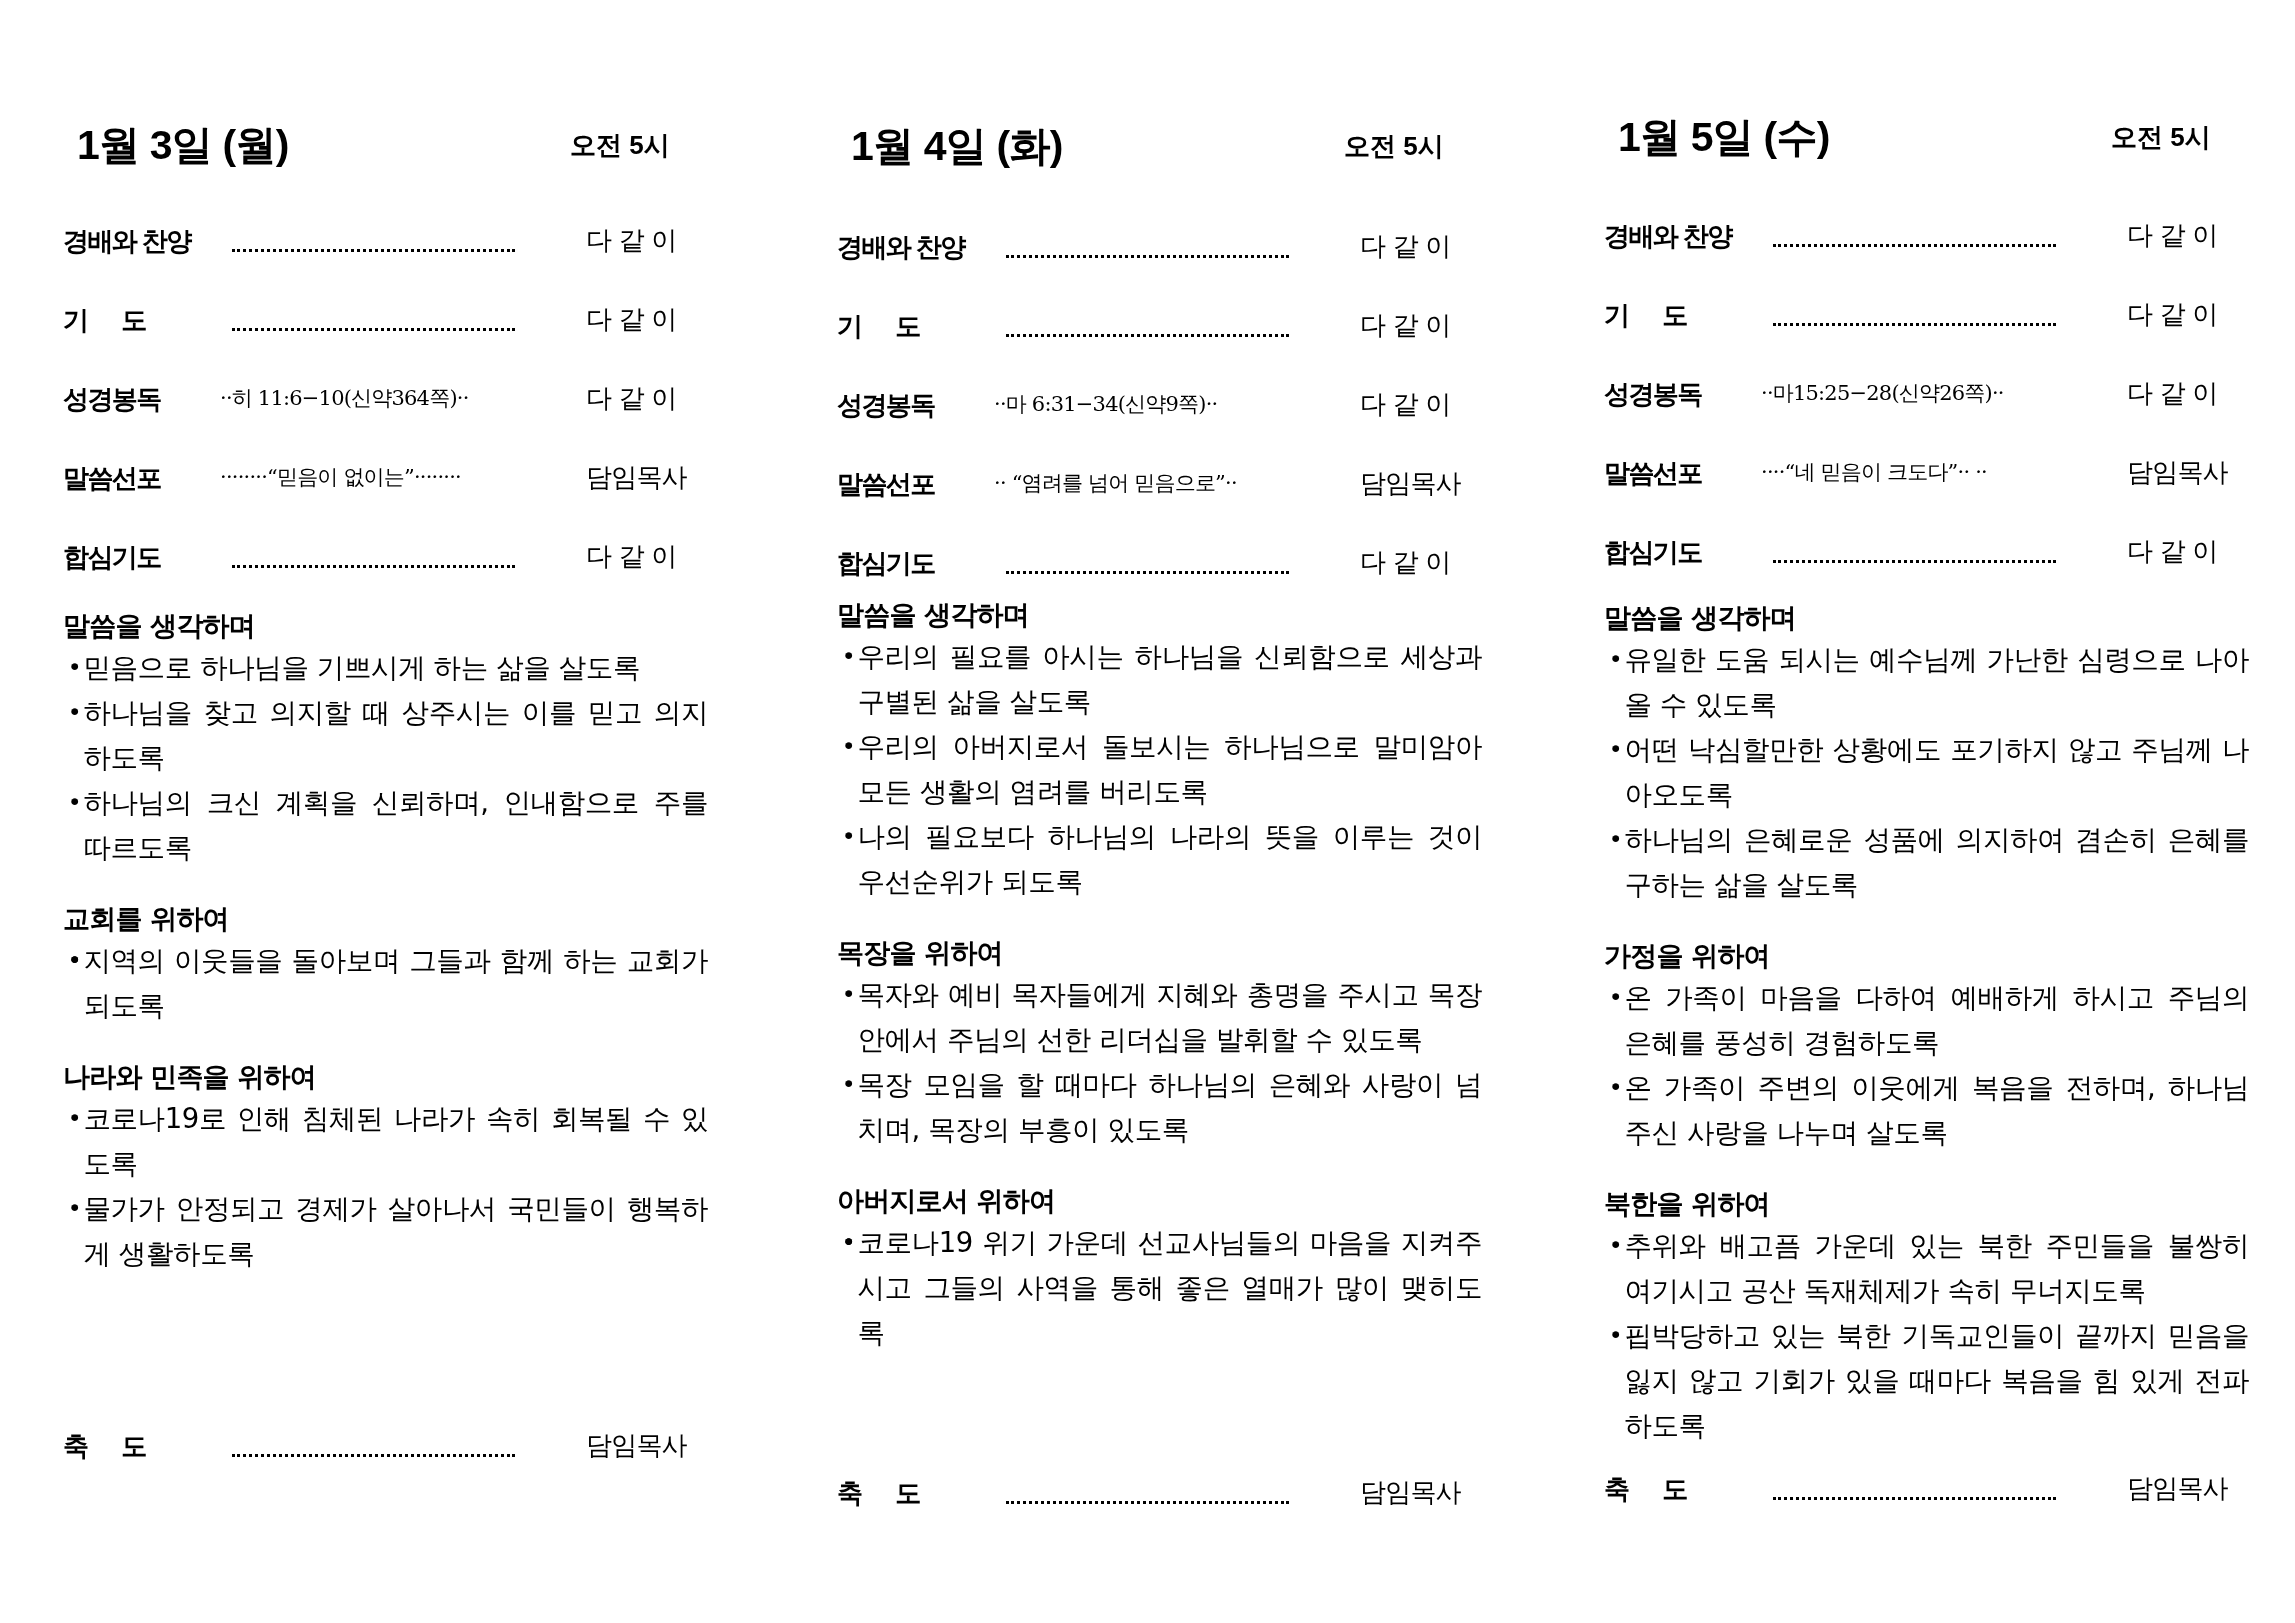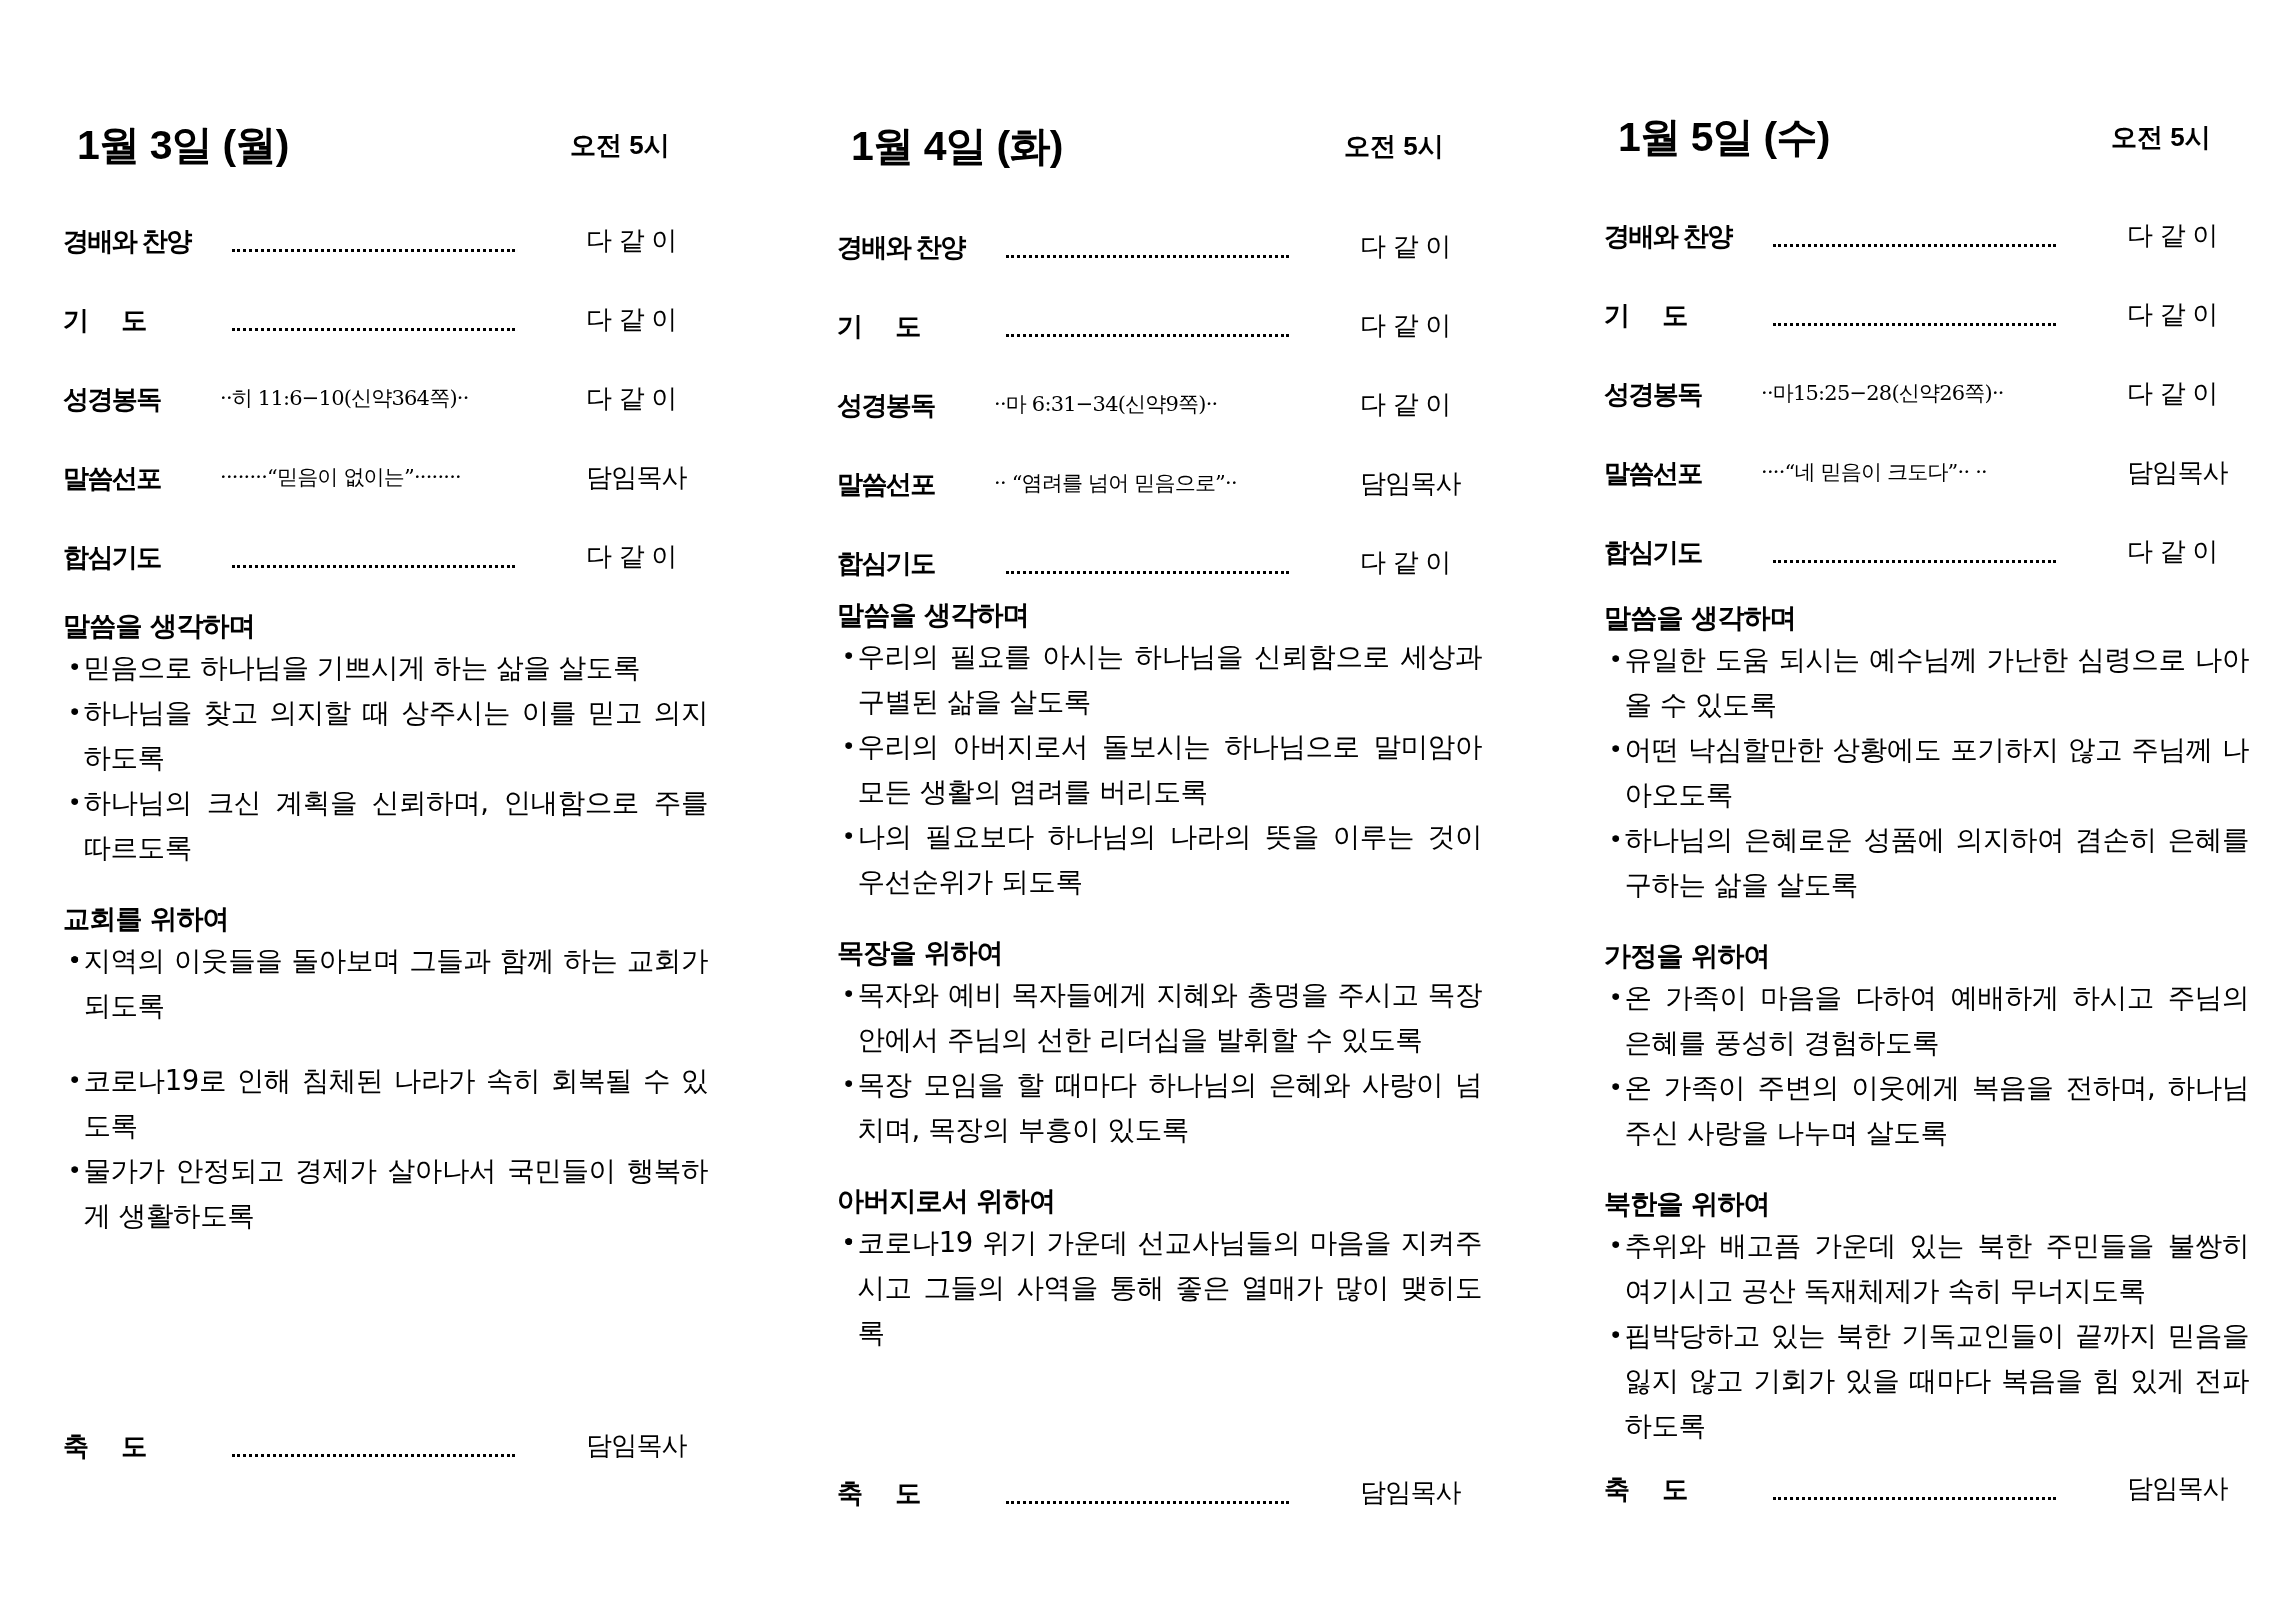--- a/index.html
+++ b/index.html
@@ -103,20 +103,21 @@
       <div class="bullet"><span class="bullet-dot">•</span><span>믿음으로 하나님을 기쁘시게 하는 삶을 살도록</span></div>
       <div class="bullet"><span class="bullet-dot">•</span><span>하나님을 찾고 의지할 때 상주시는 이를 믿고 의지하도록</span></div>
       <div class="bullet"><span class="bullet-dot">•</span><span>하나님의 크신 계획을 신뢰하며, 인내함으로 주를 따르도록</span></div>
     </div>
     <div class="section">
       <div class="section-title">교회를 위하여</div>
       <div class="bullet"><span class="bullet-dot">•</span></div>
       <div class="bullet"><span class="bullet-dot">•</span><span>지역의 이웃들을 돌아보며 그들과 함께 하는 교회가 되도록</span></div>
     </div>
     <div class="section">
+      <div class="section-title">나라와 민족을 위하여</div>
       <div class="bullet"><span class="bullet-dot">•</span><span>코로나19로 인해 침체된 나라가 속히 회복될 수 있도록</span></div>
       <div class="bullet"><span class="bullet-dot">•</span><span>물가가 안정되고 경제가 살아나서 국민들이 행복하게 생활하도록</span></div>
     </div>
   </div>
   <div class="blessing" style="top:1427px;">
     <span class="order-label">축      도</span>
     <span class="order-mid leader"></span>
     <span class="order-by">담임목사</span>
   </div>
 </div>

